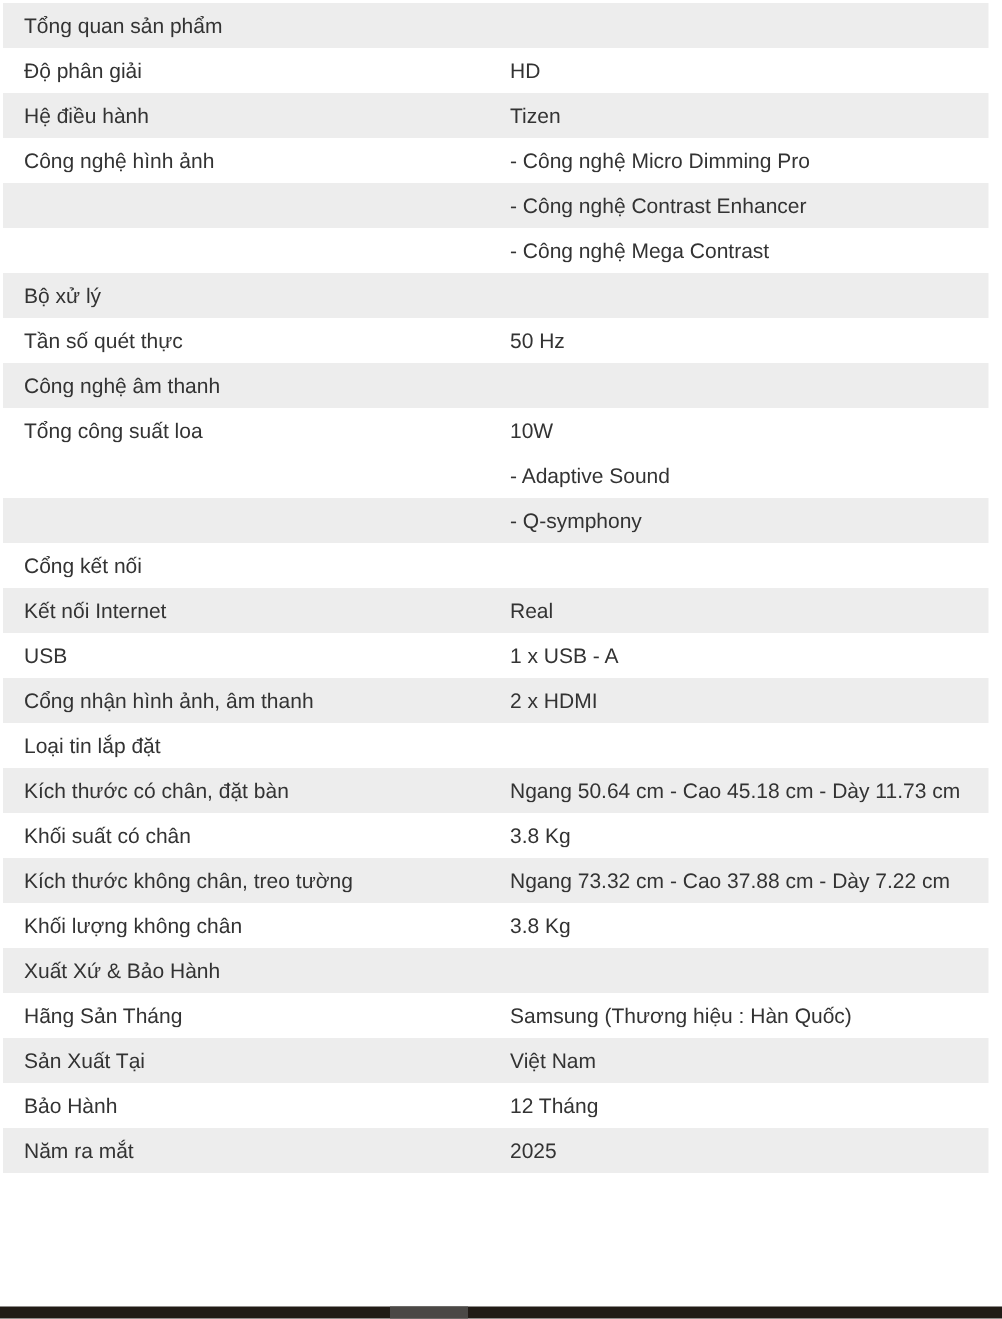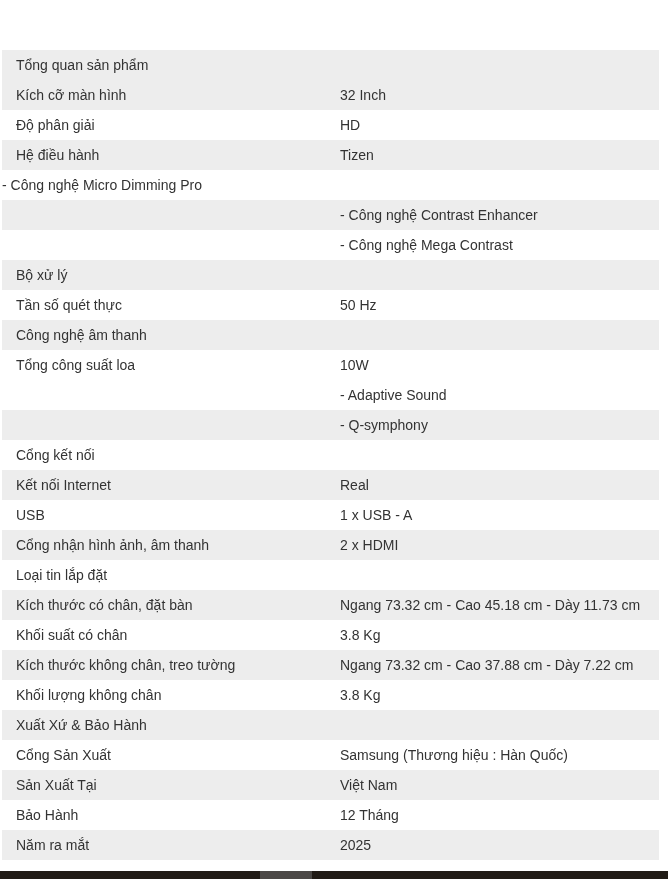--- a/index.html
+++ b/index.html
@@ -10,21 +10,21 @@
     --sb-thumb:#4b4846;
   }
   html,body{margin:0;padding:0;}
   body{
     width:668px;height:879px;
     background:var(--bg);
     font-family:"Liberation Sans",sans-serif;
     position:relative;overflow:hidden;
   }
   .spec-table{
-    position:absolute;top:2px;left:2px;width:657px;margin-top:48px;
+    position:absolute;top:2px;left:2px;width:657px;
   }
   .row{
     height:30px;
     display:flex;
     align-items:center;
     font-size:14px;
     color:var(--text);
     background:transparent;
   }
   .row.striped{background:var(--stripe);}
@@ -52,33 +52,30 @@
   }
 </style>
 </head>
 <body>
 
 <div class="spec-table" id="spec-table">
     <div class="row striped">
     <span class="cell-label">Tổng quan sản phẩm</span>
     <span class="cell-value"></span>
   </div>
-    <div class="row striped">
-    <span class="cell-label">Kích cỡ màn hình</span>
-    <span class="cell-value">32 Inch</span>
-  </div>
     <div class="row">
     <span class="cell-label">Độ phân giải</span>
     <span class="cell-value">HD</span>
   </div>
     <div class="row striped">
     <span class="cell-label">Hệ điều hành</span>
     <span class="cell-value">Tizen</span>
   </div>
     <div class="row">
+    <span class="cell-label">Công nghệ hình ảnh</span>
     <span class="cell-value">- Công nghệ Micro Dimming Pro</span>
   </div>
     <div class="row striped">
     <span class="cell-label"></span>
     <span class="cell-value">- Công nghệ Contrast Enhancer</span>
   </div>
     <div class="row">
     <span class="cell-label"></span>
     <span class="cell-value">- Công nghệ Mega Contrast</span>
   </div>
@@ -120,40 +117,40 @@
     <div class="row striped">
     <span class="cell-label">Cổng nhận hình ảnh, âm thanh</span>
     <span class="cell-value">2 x HDMI</span>
   </div>
     <div class="row">
     <span class="cell-label">Loại tin lắp đặt</span>
     <span class="cell-value"></span>
   </div>
     <div class="row striped">
     <span class="cell-label">Kích thước có chân, đặt bàn</span>
-    <span class="cell-value">Ngang 73.32 cm - Cao 45.18 cm - Dày 11.73 cm</span>
+    <span class="cell-value">Ngang 50.64 cm - Cao 45.18 cm - Dày 11.73 cm</span>
   </div>
     <div class="row">
     <span class="cell-label">Khối suất có chân</span>
     <span class="cell-value">3.8 Kg</span>
   </div>
     <div class="row striped">
     <span class="cell-label">Kích thước không chân, treo tường</span>
     <span class="cell-value">Ngang 73.32 cm - Cao 37.88 cm - Dày 7.22 cm</span>
   </div>
     <div class="row">
     <span class="cell-label">Khối lượng không chân</span>
     <span class="cell-value">3.8 Kg</span>
   </div>
     <div class="row striped">
     <span class="cell-label">Xuất Xứ &amp; Bảo Hành</span>
     <span class="cell-value"></span>
   </div>
     <div class="row">
-    <span class="cell-label">Cổng Sản Xuất</span>
+    <span class="cell-label">Hãng Sản Tháng</span>
     <span class="cell-value">Samsung (Thương hiệu : Hàn Quốc)</span>
   </div>
     <div class="row striped">
     <span class="cell-label">Sản Xuất Tại</span>
     <span class="cell-value">Việt Nam</span>
   </div>
     <div class="row">
     <span class="cell-label">Bảo Hành</span>
     <span class="cell-value">12 Tháng</span>
   </div>

